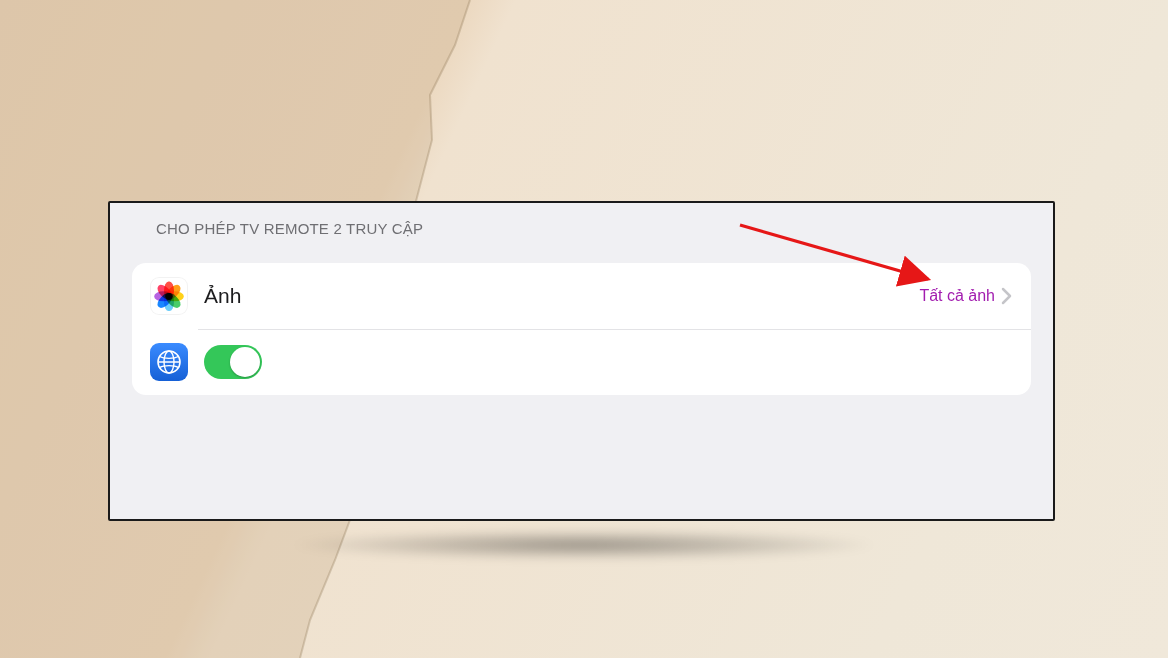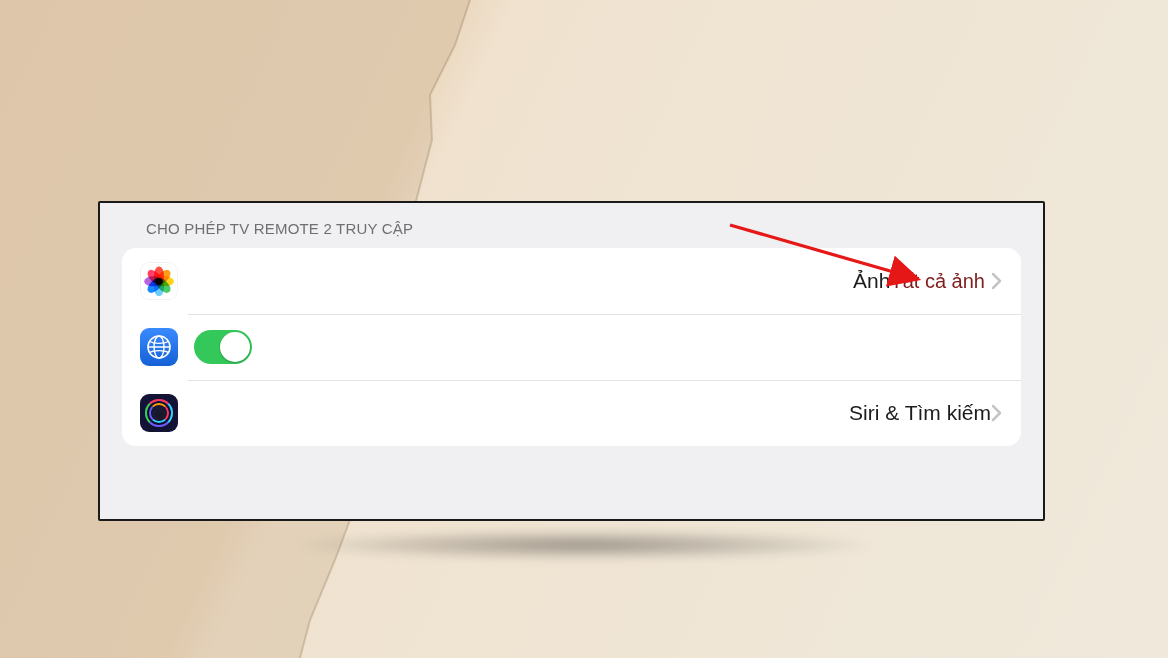--- a/index.html
+++ b/index.html
@@ -33,42 +33,41 @@
     left: 170px;
     top: 525px;
     width: 828px;
     height: 40px;
     background: radial-gradient(ellipse 420px 22px at 50% 50%, rgba(0,0,0,0.35), rgba(0,0,0,0) 70%);
     filter: blur(4px);
     pointer-events: none;
   }
   .panel {
     position: absolute;
-    left: 98px;
+    left: 108px;
     top: 201px;
     width: 947px;
     height: 320px;
     background: #f0f0f3;
     border: 2px solid #1a1a1a;
     box-sizing: border-box;
     border-radius: 2px;
   }
   .section-header {
     font-size: 15px;
     letter-spacing: 0.2px;
     color: #6f6f73;
     text-transform: uppercase;
     padding: 17px 0 10px 46px;
   }
   .rows {
-    margin: 1px 22px;
+    margin: 16px 22px;
     background: #ffffff;
     border-radius: 14px;
     overflow: hidden;
-    text-align: right;
   }
   .row {
     display: flex;
     align-items: center;
     height: 66px;
     padding: 0 18px 0 18px;
     position: relative;
   }
   .row + .row::before {
     content: "";
@@ -87,22 +86,22 @@
     align-items: center;
     justify-content: center;
   }
   .row-label {
     flex: 1 1 auto;
     font-size: 21px;
     color: #1c1c1e;
     font-weight: 400;
   }
   .row-value {
-    font-size: 20px;
-    color: #7f1d1d;
+    font-size: 16px;
+    color: #a21caf;
     margin-right: 6px;
   }
   .chevron {
     color: #c5c5c9;
     flex: 0 0 auto;
   }
   .toggle {
     width: 58px;
     height: 34px;
     border-radius: 17px;
@@ -225,31 +224,20 @@
             <path d="M4.5 8.5 C9 11, 19 11, 23.5 8.5" fill="none" stroke="#fff" stroke-width="1.3"></path>
             <path d="M4.5 19.5 C9 17, 19 17, 23.5 19.5" fill="none" stroke="#fff" stroke-width="1.3"></path>
           </svg>
         </div>
         <div class="toggle on">
           <div class="knob"></div>
         </div>
       </div>
 
 
-      <div class="row">
-        <div class="app-icon siri-icon">
-          <div class="siri-orb"></div>
-          <div class="siri-wave" style="left:50%;top:50%;width:24px;height:24px;transform:translate(-50%,-50%);border-top-color:#ff375f;border-right-color:#32d0ff;border-bottom-color:#6a5cff;border-left-color:#30d158;filter:blur(0.3px);"></div>
-          <div class="siri-wave" style="left:50%;top:50%;width:16px;height:16px;transform:translate(-50%,-50%);border-top-color:#ff9f0a;border-right-color:#ff375f;border-bottom-color:#32d0ff;border-left-color:#6a5cff;"></div>
-        </div>
-        <div class="row-label">Siri &amp; Tìm kiếm</div>
-        <svg class="chevron" width="12" height="18" viewBox="0 0 12 18">
-          <path d="M2 2 L9 9 L2 16" fill="none" stroke="#c5c5c9" stroke-width="2.5" stroke-linecap="round" stroke-linejoin="round"></path>
-        </svg>
-      </div>
 
     </div>
 
     <svg class="arrow-overlay" viewBox="0 0 971 320">
       <defs>
         <marker id="ah" markerWidth="12" markerHeight="12" refX="9" refY="5" orient="auto">
           <path d="M0 0 L10 5 L0 10 Z" fill="#e61717"></path>
         </marker>
       </defs>
       <line x1="630" y1="22" x2="818" y2="76" stroke-width="3.2" marker-end="url(#ah)" stroke="#e61717"></line>

